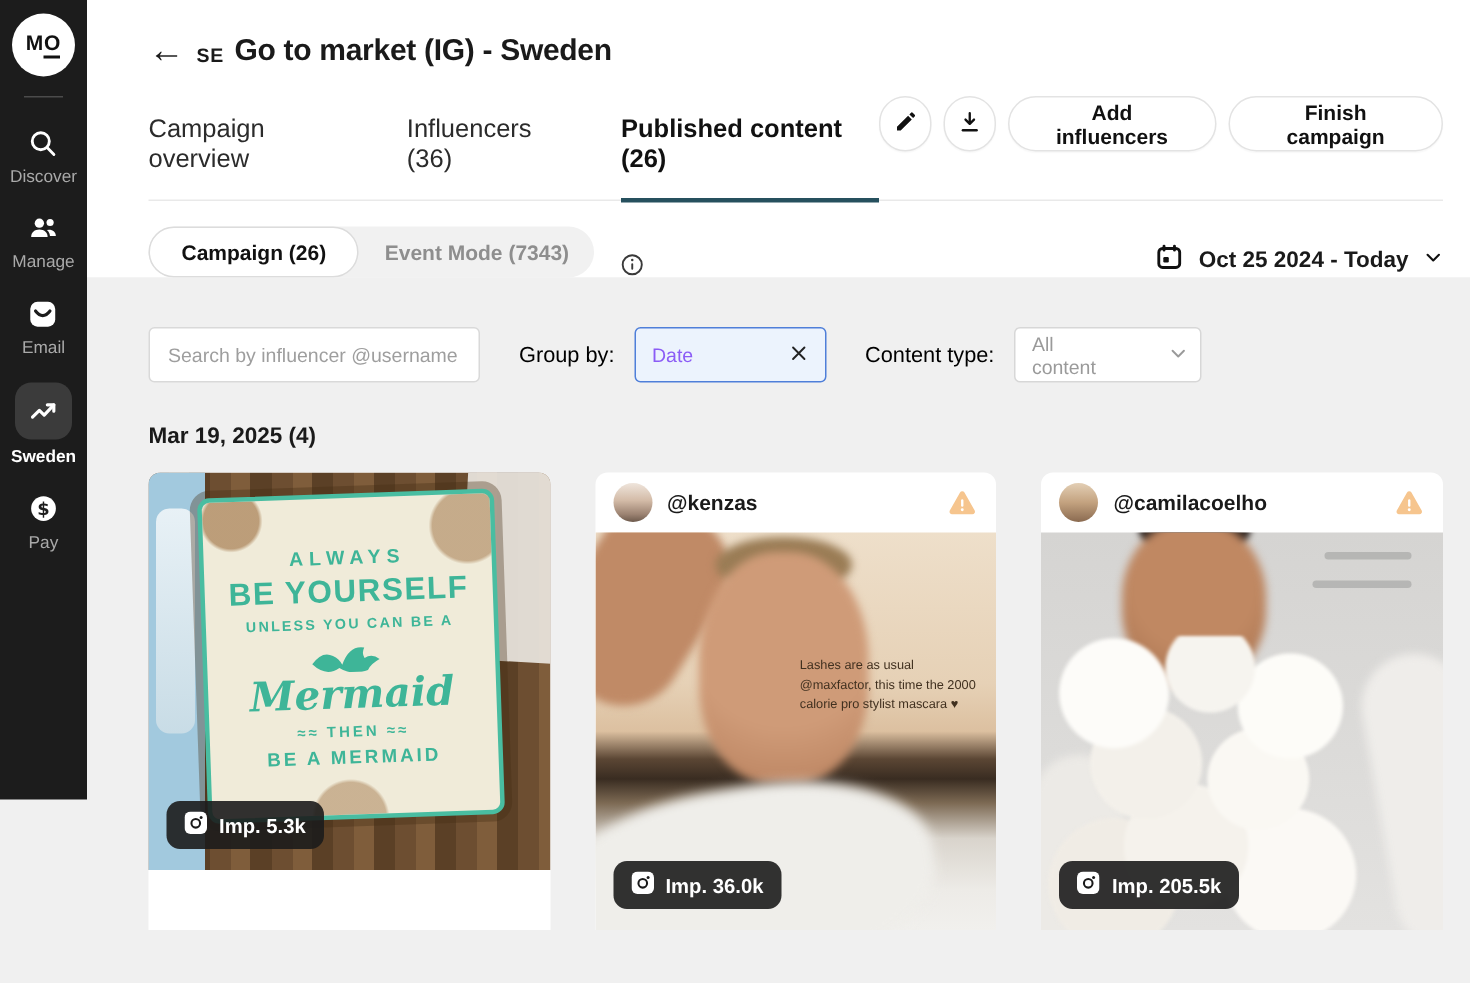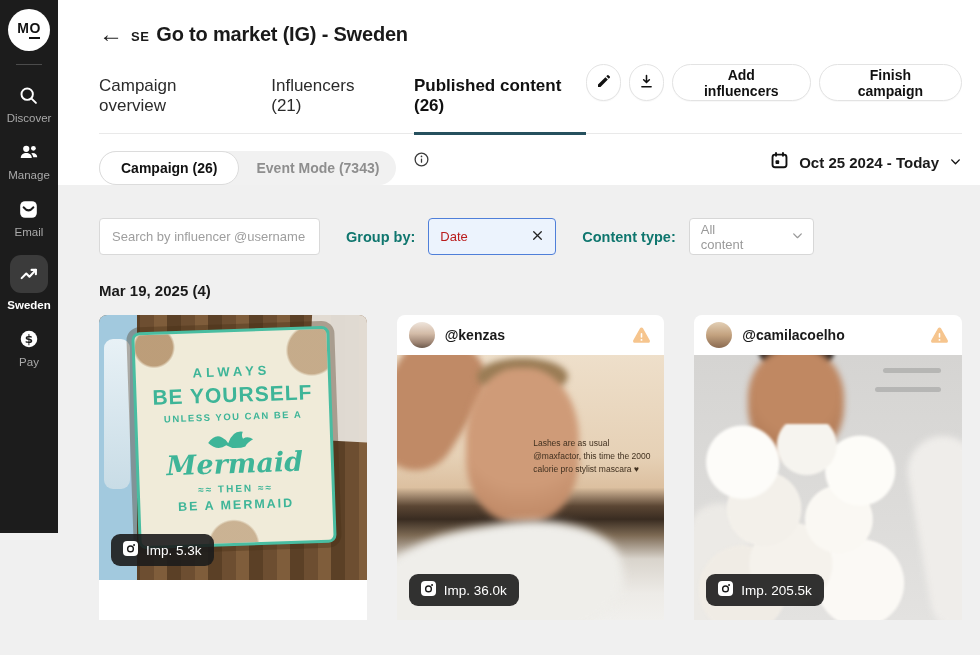--- a/index.html
+++ b/index.html
@@ -30,36 +30,36 @@
 
   .tabs-row { display:flex; align-items:center; margin-top:14px; border-bottom:1px solid #e9e9e9; }
   .tabs { display:flex; gap:31px; }
   .tab { font-size:17px; color:#2b2b2b; padding:12px 0 16px; border-bottom:3px solid transparent; margin-bottom:-2px; cursor:pointer; }
   .tab.active { font-weight:800; color:#111; border-bottom-color:#26505e; }
   .toolbar { margin-left:auto; display:flex; align-items:center; gap:8px; align-self:flex-start; margin-top:0px; }
   .btn { background:#fff; border:1px solid #e3e3e3; border-radius:999px; height:37px; display:flex; align-items:center; justify-content:center; cursor:pointer; box-shadow:0 1px 1px rgba(0,0,0,.03); }
   .btn-circ { width:37px; }
   .btn-pill { padding:0 19px; font-size:14px; font-weight:700; color:#111; font-family:inherit; }
 
-  .mode-row { display:flex; align-items:flex-start; margin-top:17px; }
+  .mode-row { display:flex; align-items:flex-end; margin-top:17px; }
   .pill-group { display:flex; align-items:center; background:#f1f1f1; border-radius:999px; }
   .pill { border-radius:999px; font-size:14px; font-family:inherit; cursor:pointer; }
   .pill-sel { background:#fff; border:1px solid #dcdcdc; padding:8px 21px; font-weight:700; color:#111; }
   .pill-ghost { background:transparent; border:none; padding:8px 17px; font-weight:600; color:#8e8e8e; }
   .info-wrap { margin-left:17px; display:flex; cursor:pointer; }
   .date-picker { margin-left:auto; display:flex; align-items:center; gap:10px; font-size:15px; font-weight:700; cursor:pointer; }
 
   
   .gray-body { background:#f0f0f0; flex:1; padding:33px 18px 0 41px; }
   .filter-row { display:flex; align-items:center; }
   .search-input { width:221px; height:37px; border:1px solid #d9d9d9; border-radius:4px; padding:0 12px; font-size:13px; font-family:inherit; color:#333; background:#fff; }
   .search-input::placeholder { color:#9e9e9e; }
-  .flt-label { font-size:14.5px; font-weight:700; color:#0f766e; margin-left:26px; margin-right:13px; }
+  .flt-label { font-size:14.5px; font-weight:400; color:#000000; margin-left:26px; margin-right:13px; }
   .sel-box { height:37px; background:#fff; border:1px solid #d7d7d7; border-radius:4px; display:flex; align-items:center; justify-content:space-between; padding:0 11px; font-size:13px; cursor:pointer; }
-  .sel-date { width:128px; border:1.5px solid #4f7fd9; background:#ecf3fd; color:#b91c1c; }
+  .sel-date { width:128px; border:1.5px solid #4f7fd9; background:#ecf3fd; color:#8b5cf6; }
   .sel-content { width:125px; color:#9a9a9a;gap:48px; }
 
   .section-header { font-size:15px; font-weight:800; margin-top:27px; }
 
   .cards { display:grid; grid-template-columns:repeat(3,1fr); gap:30px; margin-top:16px; }
   .card { background:#fff; border-radius:8px 8px 0 0; overflow:hidden; }
   .card-head { height:40px; display:flex; align-items:center; padding:0 12px; gap:10px; }
   .avatar { width:26px; height:26px; border-radius:50%; flex-shrink:0; cursor:pointer; }
   .av1 { background:linear-gradient(180deg,#cf9f63 0%,#b9854e 40%,#322d29 75%,#17151a 100%); }
   .av2 { background:linear-gradient(180deg,#efe5dc 0%,#d3bba7 45%,#9c8372 80%,#6d5a4c 100%); }
@@ -120,21 +120,21 @@
         radial-gradient(circle at 66% 75%, #fbf9f5 0 18%, rgba(0,0,0,0) 19%),
         radial-gradient(circle at 22% 78%, #f0ece5 0 16%, rgba(0,0,0,0) 17%);
       filter:blur(1px); }
   .m3-arm-l { position:absolute; left:-8%; top:55%; width:24%; height:60%; transform:rotate(18deg); border-radius:40px; background:#eceae6; filter:blur(3px); }
   .m3-arm-r { position:absolute; right:-10%; top:30%; width:26%; height:75%; transform:rotate(-10deg); border-radius:40px; background:#efedea; filter:blur(3px); }
   .m3-tag { position:absolute; height:5px; border-radius:3px; background:#aeaeac; opacity:.8; }
   .m3-tag1 { right:8%; top:5%; width:58px; }
   .m3-tag2 { right:8%; top:12%; width:66px; }
 
   .imp-badge { position:absolute; left:12px; bottom:14px; display:inline-flex; align-items:center; gap:8px;
-      background:rgba(28,28,28,.9); color:#fff; font-size:13.5px; font-weight:400; padding:7px 12px; border-radius:9px; }
+      background:rgba(28,28,28,.9); color:#fff; font-size:13.5px; font-weight:700; padding:7px 12px; border-radius:9px; }
 </style>
 </head>
 <body>
 
 <div class="app">
 
   <aside class="sidebar">
     <div class="logo">
       <span class="logo-text">MO</span>
       <i class="logo-underline"></i>
@@ -201,21 +201,21 @@
     <div class="white-head">
       <div class="title-row">
         <span class="back">←</span>
         <span class="market">SE</span>
         <h1 class="page-title">Go to market (IG) - Sweden</h1>
       </div>
 
       <div class="tabs-row">
         <div class="tabs">
           <div class="tab">Campaign overview</div>
-          <div class="tab">Influencers (21)</div>
+          <div class="tab">Influencers (36)</div>
           <div class="tab active">Published content (26)</div>
         </div>
         <div class="toolbar">
           <button class="btn btn-circ">
             <span>
               <svg width="16" height="16" viewBox="0 0 24 24">
                   <path d="M3 17.3 V21 h3.7 L17.8 9.9 l-3.7-3.7 L3 17.3 z M20.7 7 a1.2 1.2 0 0 0 0-1.7 L18.7 3.3 a1.2 1.2 0 0 0-1.7 0 L15.4 4.9 l3.7 3.7 L20.7 7 z" fill="#111"></path>
                 </svg>
             </span>
           </button>

